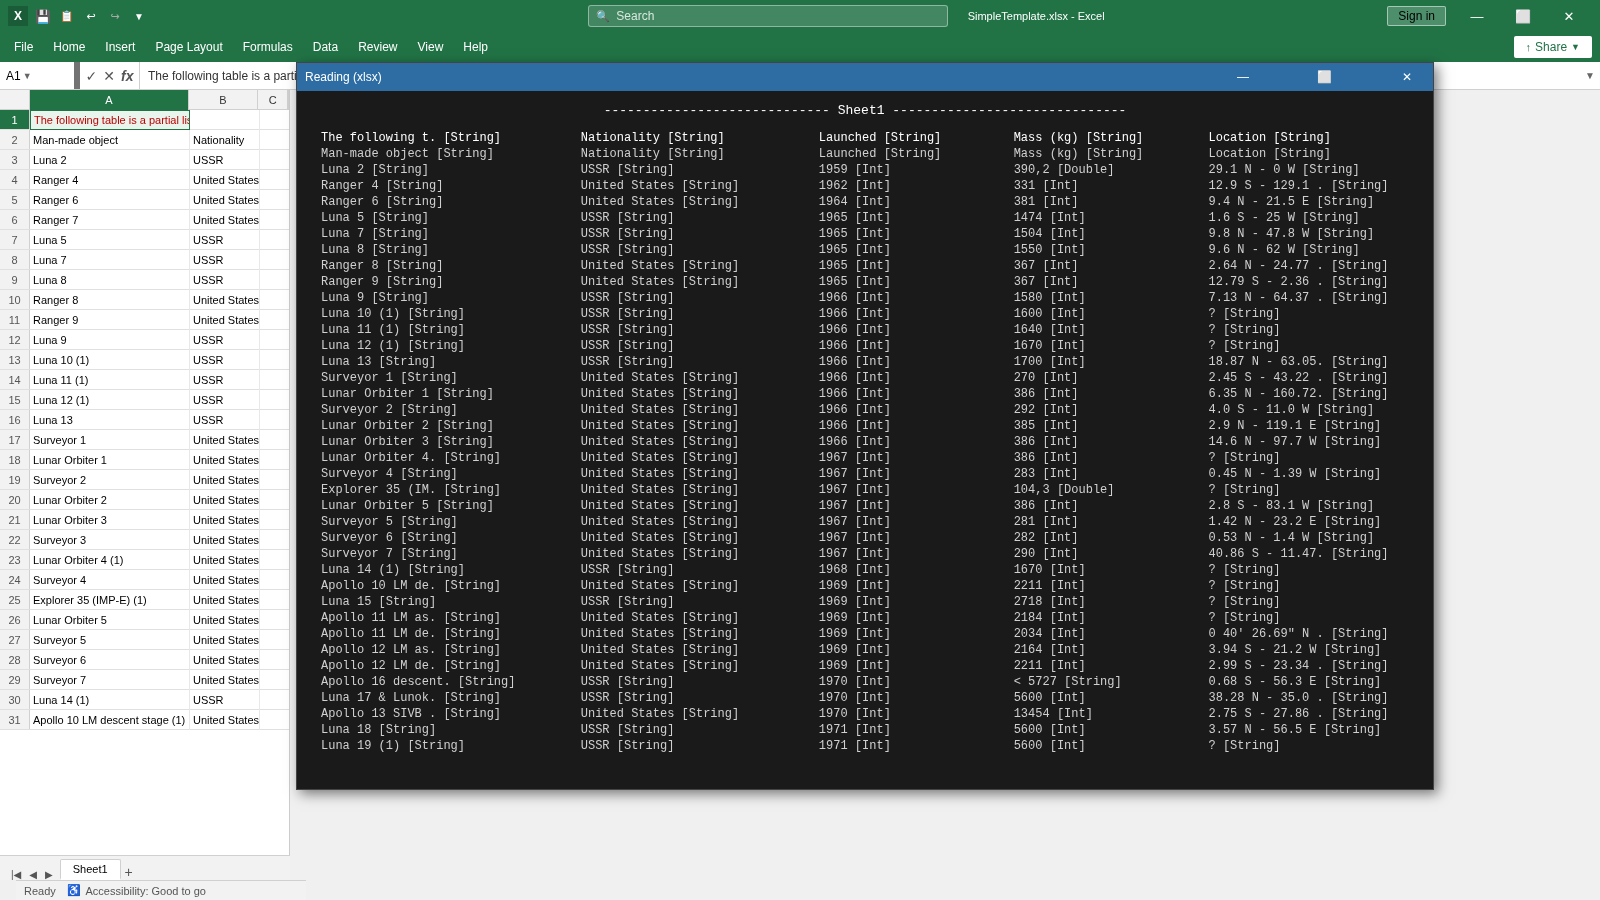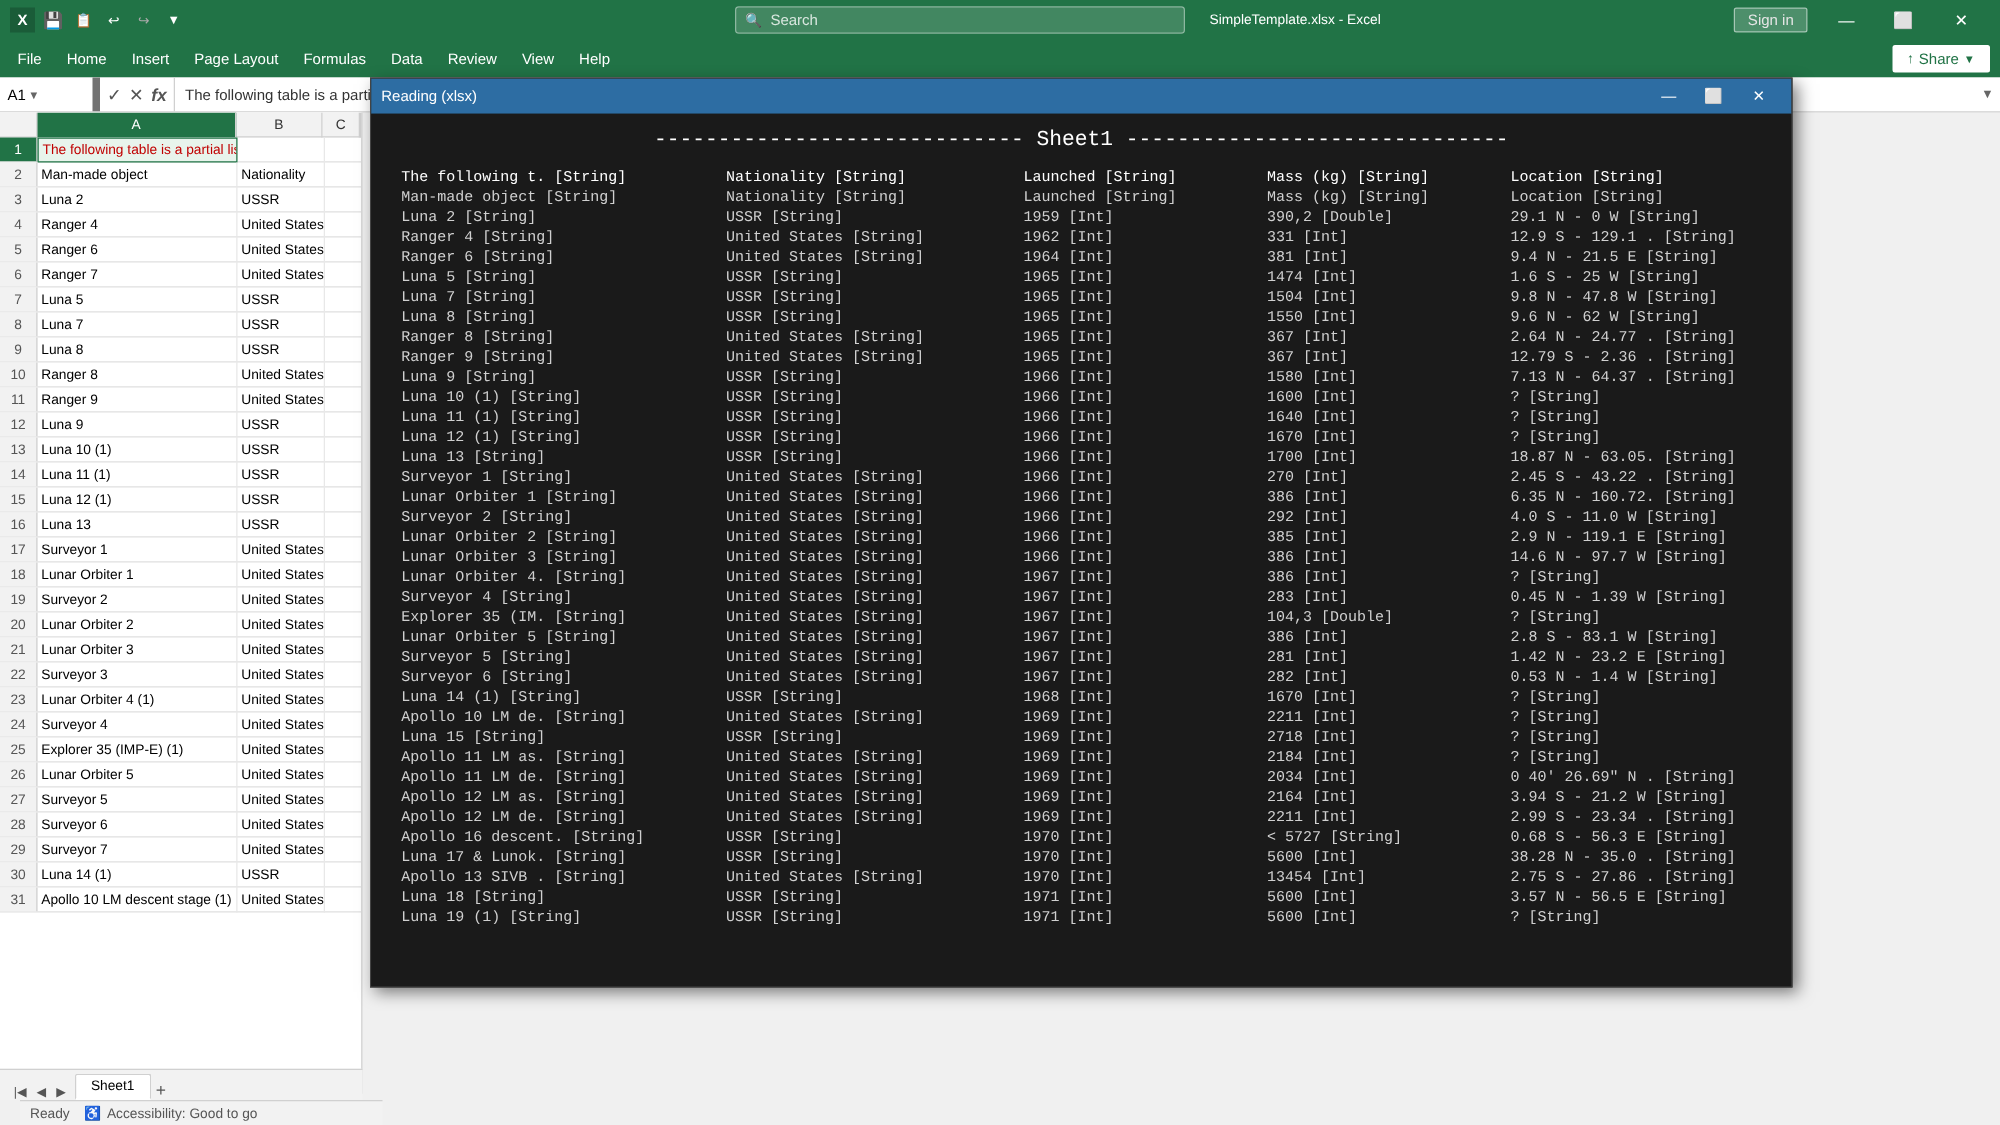--- a/index.html
+++ b/index.html
@@ -34,21 +34,21 @@
     }
     .title-controls { margin-left: auto; display: flex; gap: 0; }
     .title-ctrl-btn {
       width: 46px; height: 32px;
       display: flex; align-items: center; justify-content: center;
       font-size: 13px; color: white; cursor: pointer;
     }
     .sign-in-btn {
       background: rgba(255,255,255,0.2);
       border: 1px solid rgba(255,255,255,0.5);
-      color: #e5e5e5;
+      color: #000000;
       padding: 2px 10px;
       border-radius: 2px;
       font-size: 12px;
       cursor: pointer;
       margin-right: 8px;
     }
 
     
     .menu-bar {
       height: 30px;
@@ -229,20 +229,21 @@
       box-shadow: 4px 4px 12px rgba(0,0,0,0.5);
     }
     .dialog-title-bar {
       height: 28px;
       background: #2d6da3;
       display: flex;
       align-items: center;
       padding: 0 8px;
       color: white;
       font-size: 12px;
+      gap: 46px;
     }
     .dialog-title-text { flex: 1; }
     .dialog-ctrl-btn {
       width: 36px; height: 28px;
       display: flex; align-items: center; justify-content: center;
       font-size: 12px; color: white; cursor: pointer;
     }
     .dialog-content {
       flex: 1;
       overflow-y: auto;
@@ -253,21 +254,21 @@
       background: #1a1a1a;
     }
     .dialog-content::-webkit-scrollbar { width: 10px; }
     .dialog-content::-webkit-scrollbar-track { background: #2a2a2a; }
     .dialog-content::-webkit-scrollbar-thumb { background: #555; }
 
     .sheet-header {
       color: white;
       text-align: center;
       margin-bottom: 12px;
-      font-size: 17px;
+      font-size: 13px;
     }
     .data-table {
       width: 100%;
       border-collapse: collapse;
     }
     .data-table td {
       padding: 1px 8px;
       vertical-align: top;
       white-space: nowrap;
       font-size: 12px;
@@ -699,20 +700,27 @@
               <td class="col4">1.42 N - 23.2 E [String]</td>
             </tr>
             <tr>
               <td class="col0">Surveyor 6 [String]</td>
               <td class="col1">United States [String]</td>
               <td class="col2">1967 [Int]</td>
               <td class="col3">282 [Int]</td>
               <td class="col4">0.53 N - 1.4 W [String]</td>
             </tr>
             <tr>
+              <td class="col0">Surveyor 7 [String]</td>
+              <td class="col1">United States [String]</td>
+              <td class="col2">1967 [Int]</td>
+              <td class="col3">290 [Int]</td>
+              <td class="col4">40.86 S - 11.47. [String]</td>
+            </tr>
+            <tr>
               <td class="col0">Luna 14 (1) [String]</td>
               <td class="col1">USSR [String]</td>
               <td class="col2">1968 [Int]</td>
               <td class="col3">1670 [Int]</td>
               <td class="col4">? [String]</td>
             </tr>
             <tr>
               <td class="col0">Apollo 10 LM de. [String]</td>
               <td class="col1">United States [String]</td>
               <td class="col2">1969 [Int]</td>

